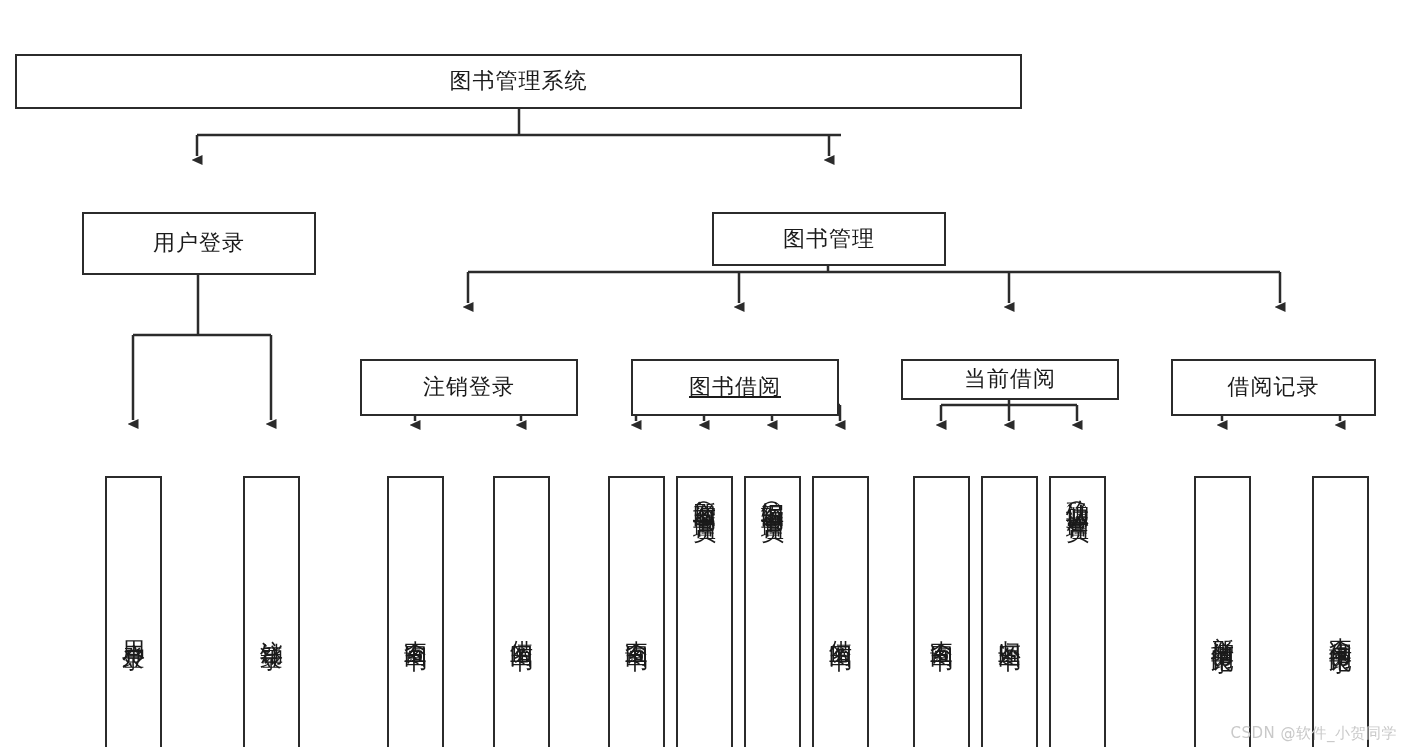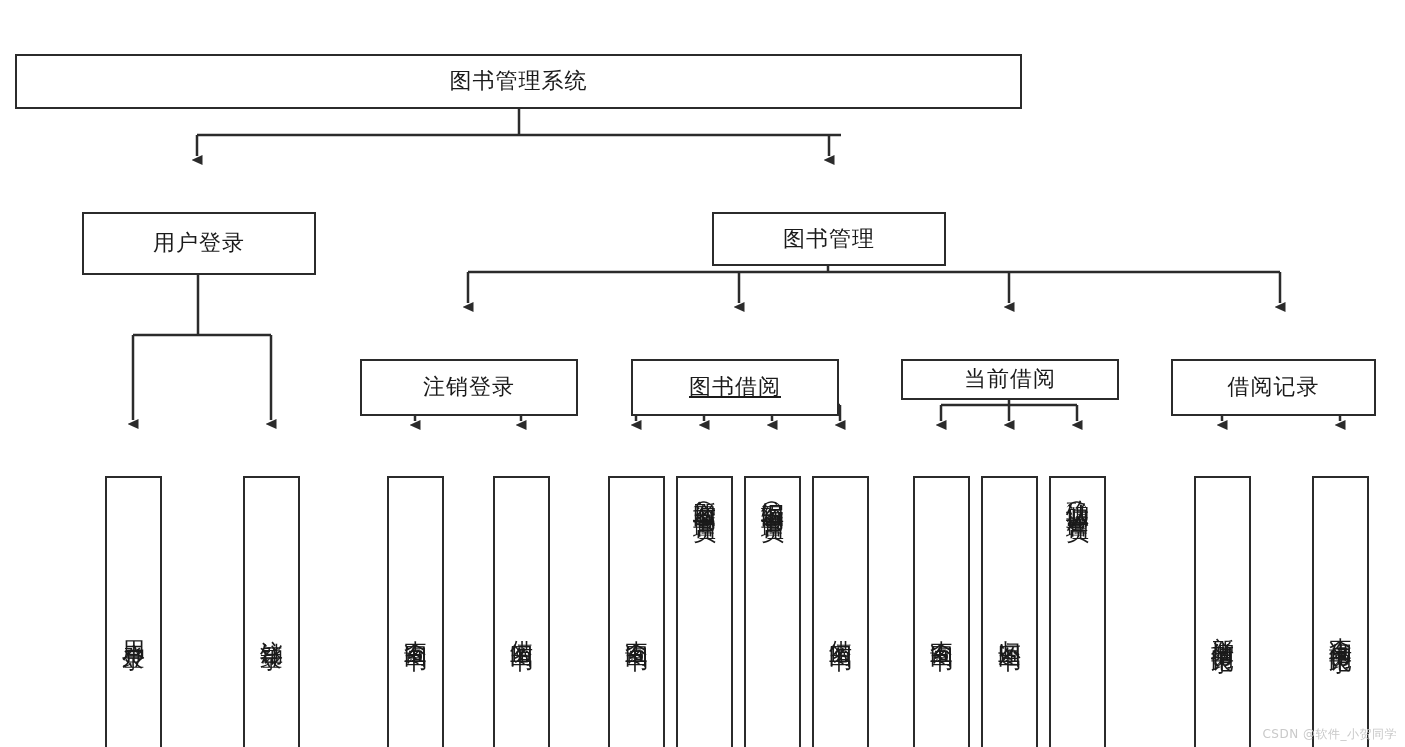--- a/index.html
+++ b/index.html
@@ -59,21 +59,21 @@
     color: #1a1a1a;
     white-space: nowrap;
   }
   .node.vertical.vcenter {
     align-items: center;
   }
   #watermark {
     position: absolute;
     right: 8px;
     bottom: 4px;
-    font-size: 12px;
+    font-size: 15px;
     color: #c9c9c9;
     letter-spacing: 0.5px;
     white-space: nowrap;
     z-index: 5;
   }
 </style>
 </head>
 <body>
 
 <div id="diagram-root">

